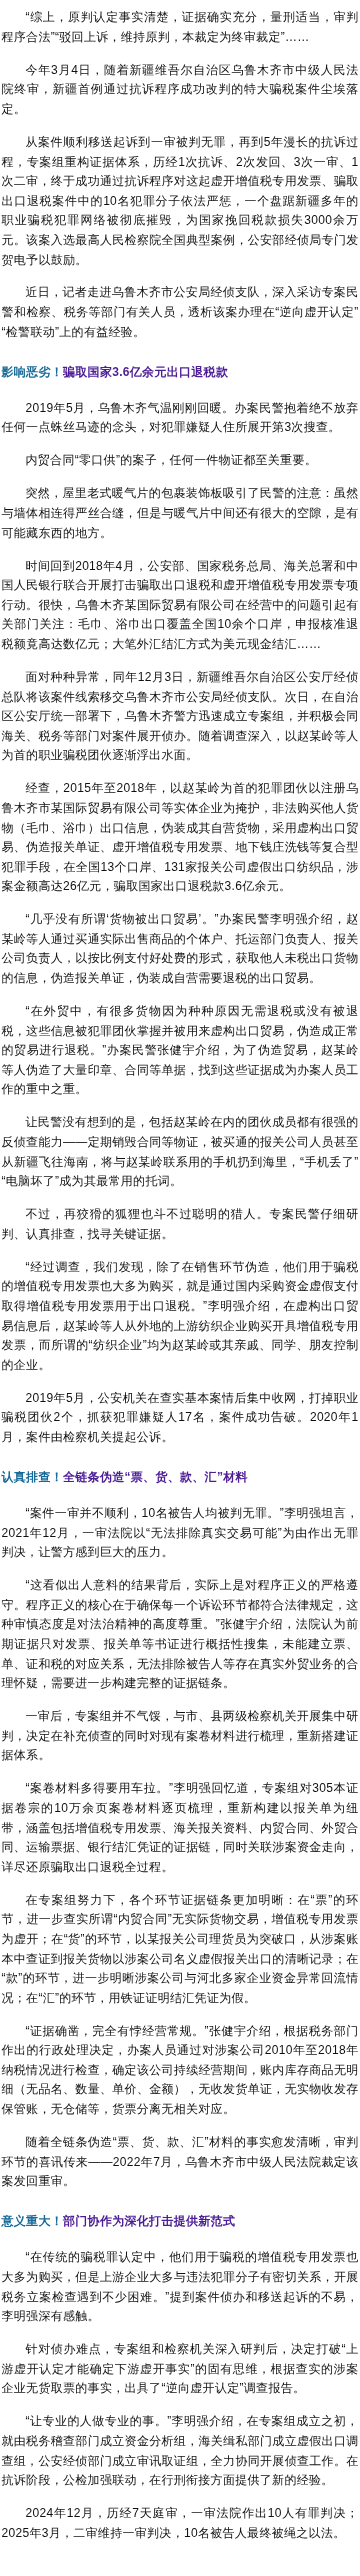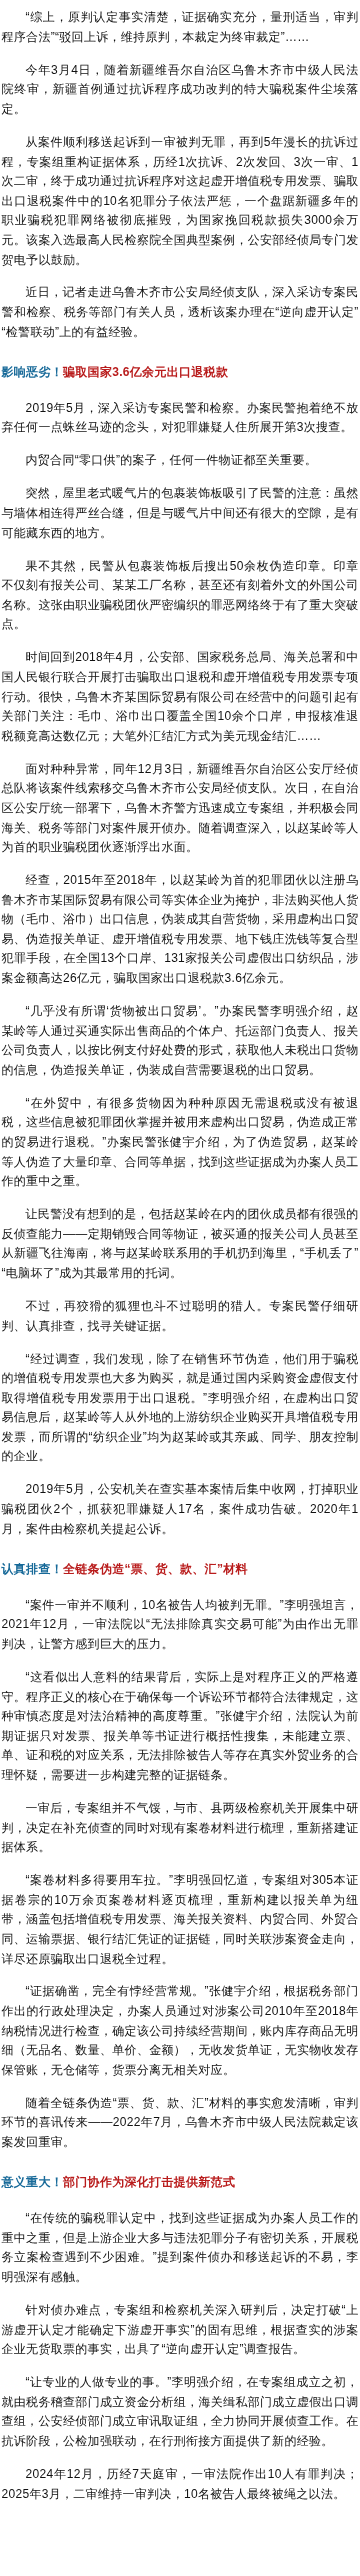--- a/index.html
+++ b/index.html
@@ -24,50 +24,50 @@
     margin: 0 0 13.4px 0;
   }
   .heading {
     font-size: 12px;
     line-height: 16.5px;
     font-weight: bold;
     letter-spacing: 0.3px;
     margin: 21.6px 0 18.5px 0;
   }
   .h-prefix { color: #186A99; }
-  .h-rest   { color: #b91c1c; }
+  .h-rest   { color: #4c1d95; }
 </style>
 </head>
 <body>
 
 <article class="article" id="article">
     <p class="para">“综上，原判认定事实清楚，证据确实充分，量刑适当，审判程序合法”“驳回上诉，维持原判，本裁定为终审裁定”……</p>
     <p class="para">今年3月4日，随着新疆维吾尔自治区乌鲁木齐市中级人民法院终审，新疆首例通过抗诉程序成功改判的特大骗税案件尘埃落定。</p>
     <p class="para">从案件顺利移送起诉到一审被判无罪，再到5年漫长的抗诉过程，专案组重构证据体系，历经1次抗诉、2次发回、3次一审、1次二审，终于成功通过抗诉程序对这起虚开增值税专用发票、骗取出口退税案件中的10名犯罪分子依法严惩，一个盘踞新疆多年的职业骗税犯罪网络被彻底摧毁，为国家挽回税款损失3000余万元。该案入选最高人民检察院全国典型案例，公安部经侦局专门发贺电予以鼓励。</p>
     <p class="para">近日，记者走进乌鲁木齐市公安局经侦支队，深入采访专案民警和检察、税务等部门有关人员，透析该案办理在“逆向虚开认定”“检警联动”上的有益经验。</p>
     <h2 class="heading"><span class="h-prefix">影响恶劣！</span><span class="h-rest">骗取国家3.6亿余元出口退税款</span></h2>
-    <p class="para">2019年5月，深入采访专案民警和检察。办案民警抱着绝不放弃任何一点蛛丝马迹的念头，对犯罪嫌疑人住所展开第3次搜查。</p>
+    <p class="para">2019年5月，乌鲁木齐气温刚刚回暖。办案民警抱着绝不放弃任何一点蛛丝马迹的念头，对犯罪嫌疑人住所展开第3次搜查。</p>
     <p class="para">内贸合同“零口供”的案子，任何一件物证都至关重要。</p>
     <p class="para">突然，屋里老式暖气片的包裹装饰板吸引了民警的注意：虽然与墙体相连得严丝合缝，但是与暖气片中间还有很大的空隙，是有可能藏东西的地方。</p>
-    <p class="para">果不其然，民警从包裹装饰板后搜出50余枚伪造印章。印章不仅刻有报关公司、某某工厂名称，甚至还有刻着外文的外国公司名称。这张由职业骗税团伙严密编织的罪恶网络终于有了重大突破点。</p>
     <p class="para">时间回到2018年4月，公安部、国家税务总局、海关总署和中国人民银行联合开展打击骗取出口退税和虚开增值税专用发票专项行动。很快，乌鲁木齐某国际贸易有限公司在经营中的问题引起有关部门关注：毛巾、浴巾出口覆盖全国10余个口岸，申报核准退税额竟高达数亿元；大笔外汇结汇方式为美元现金结汇……</p>
     <p class="para">面对种种异常，同年12月3日，新疆维吾尔自治区公安厅经侦总队将该案件线索移交乌鲁木齐市公安局经侦支队。次日，在自治区公安厅统一部署下，乌鲁木齐警方迅速成立专案组，并积极会同海关、税务等部门对案件展开侦办。随着调查深入，以赵某岭等人为首的职业骗税团伙逐渐浮出水面。</p>
     <p class="para">经查，2015年至2018年，以赵某岭为首的犯罪团伙以注册乌鲁木齐市某国际贸易有限公司等实体企业为掩护，非法购买他人货物（毛巾、浴巾）出口信息，伪装成其自营货物，采用虚构出口贸易、伪造报关单证、虚开增值税专用发票、地下钱庄洗钱等复合型犯罪手段，在全国13个口岸、131家报关公司虚假出口纺织品，涉案金额高达26亿元，骗取国家出口退税款3.6亿余元。</p>
     <p class="para">“几乎没有所谓‘货物被出口贸易’。”办案民警李明强介绍，赵某岭等人通过买通实际出售商品的个体户、托运部门负责人、报关公司负责人，以按比例支付好处费的形式，获取他人未税出口货物的信息，伪造报关单证，伪装成自营需要退税的出口贸易。</p>
     <p class="para">“在外贸中，有很多货物因为种种原因无需退税或没有被退税，这些信息被犯罪团伙掌握并被用来虚构出口贸易，伪造成正常的贸易进行退税。”办案民警张健宇介绍，为了伪造贸易，赵某岭等人伪造了大量印章、合同等单据，找到这些证据成为办案人员工作的重中之重。</p>
     <p class="para">让民警没有想到的是，包括赵某岭在内的团伙成员都有很强的反侦查能力——定期销毁合同等物证，被买通的报关公司人员甚至从新疆飞往海南，将与赵某岭联系用的手机扔到海里，“手机丢了”“电脑坏了”成为其最常用的托词。</p>
     <p class="para">不过，再狡猾的狐狸也斗不过聪明的猎人。专案民警仔细研判、认真排查，找寻关键证据。</p>
     <p class="para">“经过调查，我们发现，除了在销售环节伪造，他们用于骗税的增值税专用发票也大多为购买，就是通过国内采购资金虚假支付取得增值税专用发票用于出口退税。”李明强介绍，在虚构出口贸易信息后，赵某岭等人从外地的上游纺织企业购买开具增值税专用发票，而所谓的“纺织企业”均为赵某岭或其亲戚、同学、朋友控制的企业。</p>
     <p class="para">2019年5月，公安机关在查实基本案情后集中收网，打掉职业骗税团伙2个，抓获犯罪嫌疑人17名，案件成功告破。2020年1月，案件由检察机关提起公诉。</p>
     <h2 class="heading"><span class="h-prefix">认真排查！</span><span class="h-rest">全链条伪造“票、货、款、汇”材料</span></h2>
     <p class="para">“案件一审并不顺利，10名被告人均被判无罪。”李明强坦言，2021年12月，一审法院以“无法排除真实交易可能”为由作出无罪判决，让警方感到巨大的压力。</p>
     <p class="para">“这看似出人意料的结果背后，实际上是对程序正义的严格遵守。程序正义的核心在于确保每一个诉讼环节都符合法律规定，这种审慎态度是对法治精神的高度尊重。”张健宇介绍，法院认为前期证据只对发票、报关单等书证进行概括性搜集，未能建立票、单、证和税的对应关系，无法排除被告人等存在真实外贸业务的合理怀疑，需要进一步构建完整的证据链条。</p>
     <p class="para">一审后，专案组并不气馁，与市、县两级检察机关开展集中研判，决定在补充侦查的同时对现有案卷材料进行梳理，重新搭建证据体系。</p>
     <p class="para">“案卷材料多得要用车拉。”李明强回忆道，专案组对305本证据卷宗的10万余页案卷材料逐页梳理，重新构建以报关单为纽带，涵盖包括增值税专用发票、海关报关资料、内贸合同、外贸合同、运输票据、银行结汇凭证的证据链，同时关联涉案资金走向，详尽还原骗取出口退税全过程。</p>
+    <p class="para">在专案组努力下，各个环节证据链条更加明晰：在“票”的环节，进一步查实所谓“内贸合同”无实际货物交易，增值税专用发票为虚开；在“货”的环节，以某报关公司理货员为突破口，从涉案账本中查证到报关货物以涉案公司名义虚假报关出口的清晰记录；在“款”的环节，进一步明晰涉案公司与河北多家企业资金异常回流情况；在“汇”的环节，用铁证证明结汇凭证为假。</p>
     <p class="para">“证据确凿，完全有悖经营常规。”张健宇介绍，根据税务部门作出的行政处理决定，办案人员通过对涉案公司2010年至2018年纳税情况进行检查，确定该公司持续经营期间，账内库存商品无明细（无品名、数量、单价、金额），无收发货单证，无实物收发存保管账，无仓储等，货票分离无相关对应。</p>
     <p class="para">随着全链条伪造“票、货、款、汇”材料的事实愈发清晰，审判环节的喜讯传来——2022年7月，乌鲁木齐市中级人民法院裁定该案发回重审。</p>
     <h2 class="heading"><span class="h-prefix">意义重大！</span><span class="h-rest">部门协作为深化打击提供新范式</span></h2>
-    <p class="para">“在传统的骗税罪认定中，找到这些证据成为办案人员工作的重中之重，但是上游企业大多与违法犯罪分子有密切关系，开展税务立案检查遇到不少困难。”提到案件侦办和移送起诉的不易，李明强深有感触。</p>
+    <p class="para">“在传统的骗税罪认定中，他们用于骗税的增值税专用发票也大多为购买，但是上游企业大多与违法犯罪分子有密切关系，开展税务立案检查遇到不少困难。”提到案件侦办和移送起诉的不易，李明强深有感触。</p>
     <p class="para">针对侦办难点，专案组和检察机关深入研判后，决定打破“上游虚开认定才能确定下游虚开事实”的固有思维，根据查实的涉案企业无货取票的事实，出具了“逆向虚开认定”调查报告。</p>
     <p class="para">“让专业的人做专业的事。”李明强介绍，在专案组成立之初，就由税务稽查部门成立资金分析组，海关缉私部门成立虚假出口调查组，公安经侦部门成立审讯取证组，全力协同开展侦查工作。在抗诉阶段，公检加强联动，在行刑衔接方面提供了新的经验。</p>
     <p class="para">2024年12月，历经7天庭审，一审法院作出10人有罪判决；2025年3月，二审维持一审判决，10名被告人最终被绳之以法。</p>
   </article>
 
 
 </body></html>

